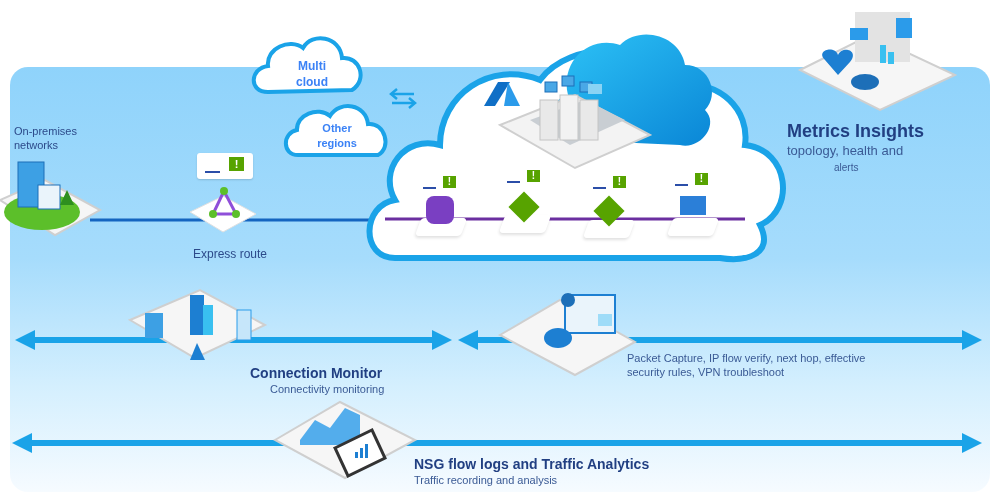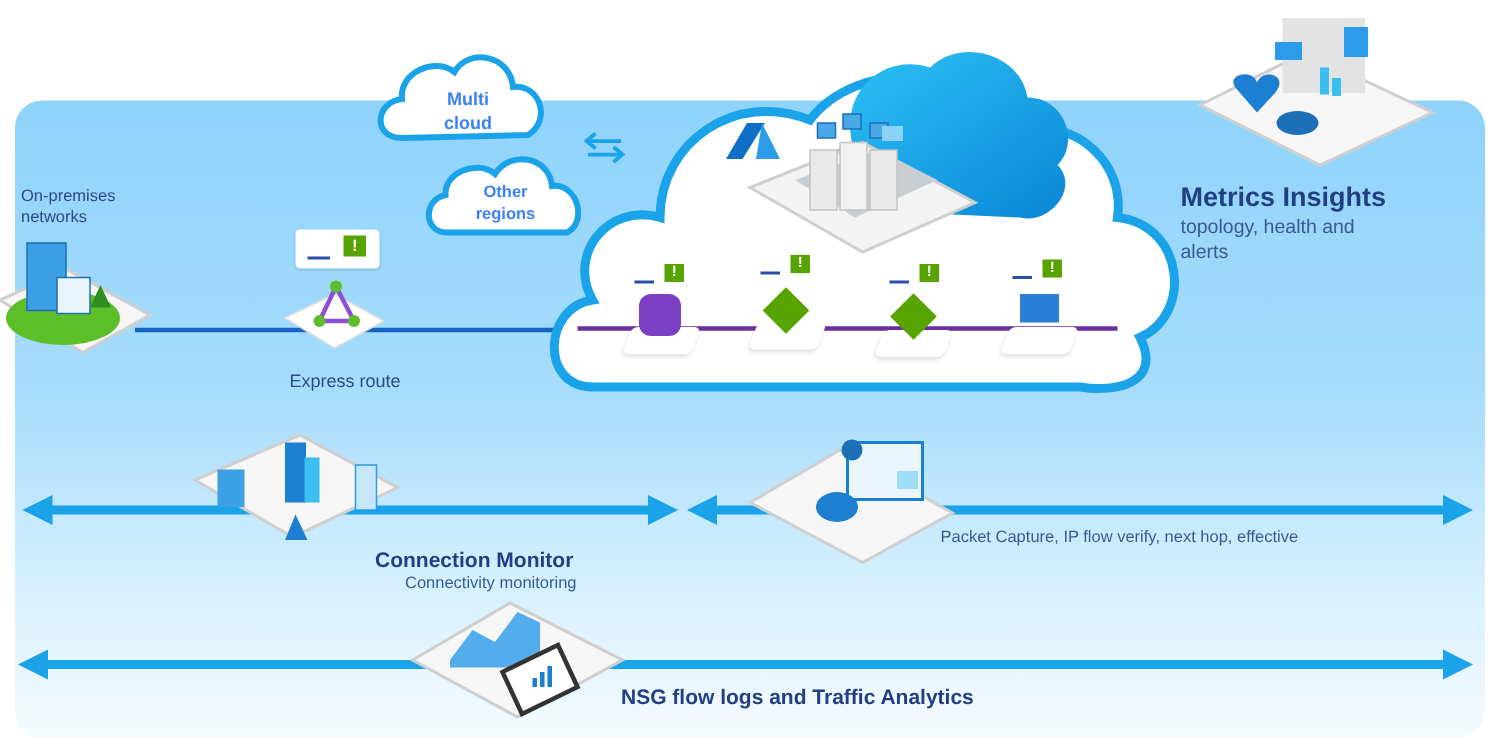--- a/index.html
+++ b/index.html
@@ -185,27 +185,29 @@
   <div>cloud</div>
 </div>
 <div class="cloudtxt" style="left:308px;top:121px;width:58px;font-size:11px;line-height:15px;">
   <div>Other</div>
   <div>regions</div>
 </div>
 
 <div class="abs" style="left:787px;top:120px;">
   <div class="title" style="font-size:18px;line-height:22px;">Metrics Insights</div>
   <div class="sub" style="font-size:13px;line-height:17px;">topology, health and</div>
-  <div class="sub" style="font-size:13px;line-height:17px;">alerts</div>
+  <div class="sub" style="font-size:10px;line-height:17px;margin-left:47px;">alerts</div>
 </div>
 
 <div class="abs" style="left:250px;top:364px;">
   <div class="title" style="font-size:14px;line-height:18px;">Connection Monitor</div>
   <div class="sub" style="font-size:11px;line-height:14px;margin-left:20px;">Connectivity monitoring</div>
 </div>
 
 <div class="abs" style="left:627px;top:351px;">
   <div class="sub" style="font-size:11px;line-height:14px;">Packet Capture, IP flow verify, next hop, effective</div>
+  <div class="sub" style="font-size:11px;line-height:14px;">security rules, VPN troubleshoot</div>
 </div>
 
 <div class="abs" style="left:414px;top:455px;">
   <div class="title" style="font-size:14px;line-height:18px;">NSG flow logs and Traffic Analytics</div>
+  <div class="sub" style="font-size:11px;line-height:14px;">Traffic recording and analysis</div>
 </div>
 
 </body></html>

